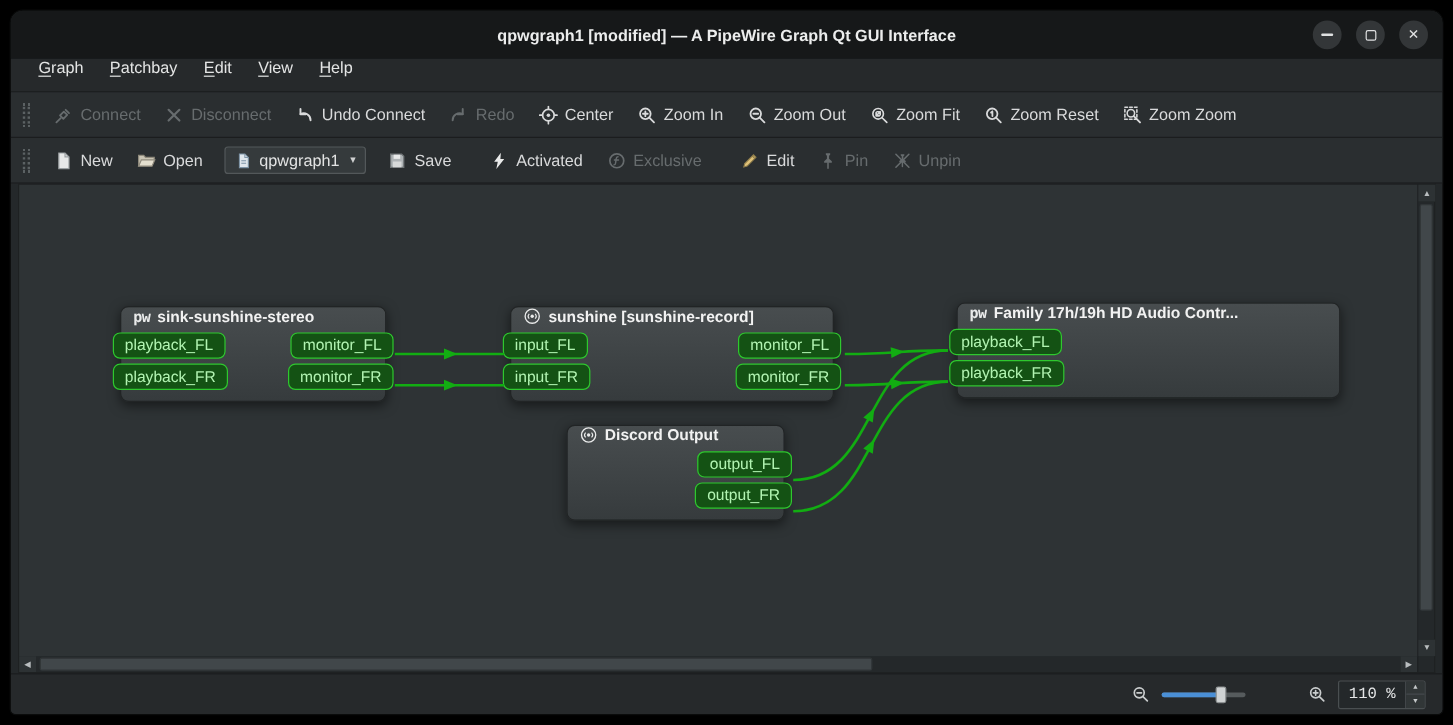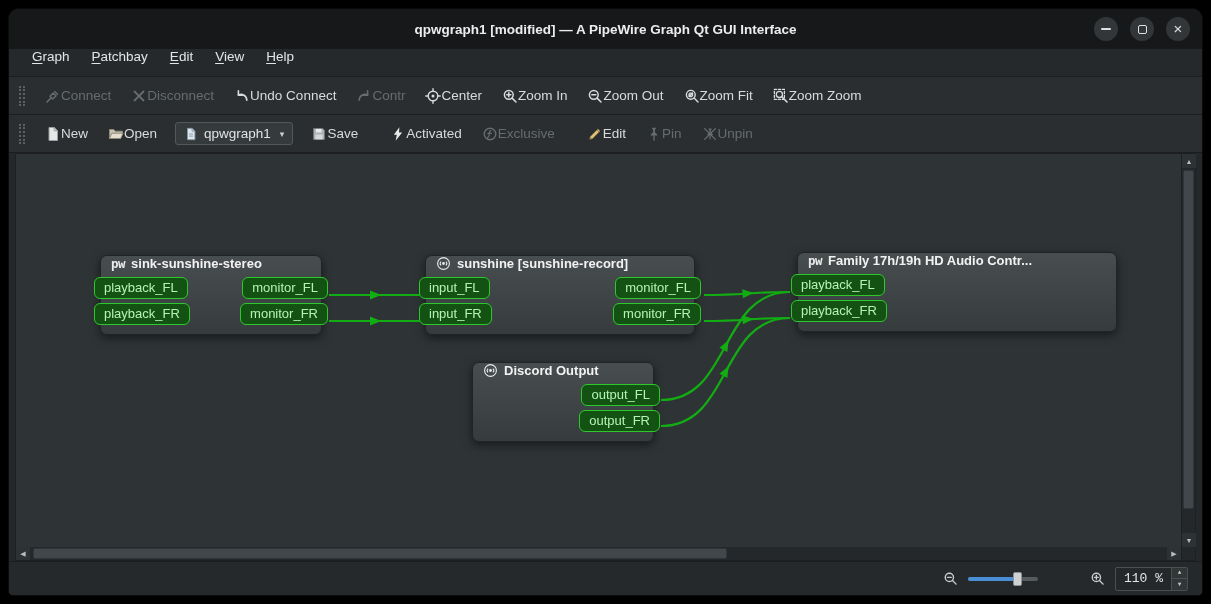--- a/index.html
+++ b/index.html
@@ -18,21 +18,21 @@
   .g-close{font-size:15px;line-height:1;transform:translateY(-1px);}
 
   
   .menubar{flex:0 0 28px;background:#26292b;display:flex;align-items:flex-start;padding-left:12px;border-bottom:1px solid #1b1d1e;}
   .menu-item{display:flex;align-items:center;padding:0 11px;color:#e4e5e5;font-size:13.5px;cursor:default;}
   .menu-item .accel{text-decoration:underline;text-underline-offset:2px;}
 
   
   .toolbar{flex:0 0 38px;background:#2a2e30;display:flex;align-items:center;gap:2px;padding:0 8px;border-bottom:1px solid #1b1d1e;}
   .tb-handle{width:6px;height:20px;border-left:2px dotted #5b6163;border-right:2px dotted #5b6163;margin:0 9px 0 2px;}
-  .tb-btn{display:flex;align-items:center;padding:5px 9px;color:#d9dadb;font-size:13.5px;border-radius:3px;white-space:nowrap;}
+  .tb-btn{display:flex;align-items:center;gap:6px;padding:5px 9px;color:#d9dadb;font-size:13.5px;border-radius:3px;white-space:nowrap;}
   .tb-btn.disabled{color:#676c6e;}
   .tb-btn svg{display:block;flex:0 0 auto;}
   .combo{display:flex;align-items:center;gap:6px;background:#353a3c;border:1px solid #53585a;border-radius:3px;
     padding:3px 8px;margin:0 7px;color:#e2e3e3;font-size:13.5px;}
   .combo .arrow{font-size:9px;color:#cfd0d1;margin-left:3px;}
 
   
   .canvas-area{flex:1;display:flex;flex-direction:column;margin:0 6px;min-height:0;}
   .canvas-row{flex:1;display:flex;min-height:0;border:1px solid #1e2122;border-bottom:none;}
   .canvas{flex:1;position:relative;background:#2e3335;overflow:hidden;}
@@ -134,21 +134,21 @@
           <path d="M12.8 12.2A5.8 5.8 0 0 0 4.4 7"></path>
           <path d="M4.4 2.8v4.4h4.4"></path>
         </svg>
       <span>Undo Connect</span>
     </div>
     <div class="tb-btn disabled">
       <svg width="16" height="16" viewBox="0 0 16 16" fill="none" stroke="currentColor" stroke-width="1.6" stroke-linecap="round" stroke-linejoin="round">
           <path d="M3.2 12.2A5.8 5.8 0 0 1 11.6 7"></path>
           <path d="M11.6 2.8v4.4H7.2"></path>
         </svg>
-      <span>Contr</span>
+      <span>Redo</span>
     </div>
     <div class="tb-btn">
       <svg width="16" height="16" viewBox="0 0 16 16" fill="none" stroke="currentColor" stroke-width="1.4" stroke-linecap="round">
           <circle cx="8" cy="8" r="4.8"></circle>
           <circle cx="8" cy="8" r="1.5" fill="currentColor" stroke="none"></circle>
           <path d="M8 .8v2M8 13.2v2M.8 8h2M13.2 8h2"></path>
         </svg>
       <span>Center</span>
     </div>
     <div class="tb-btn">
@@ -167,20 +167,28 @@
         </svg>
       <span>Zoom Out</span>
     </div>
     <div class="tb-btn">
       <svg width="16" height="16" viewBox="0 0 16 16" fill="none" stroke="currentColor" stroke-width="1.4" stroke-linecap="round" stroke-linejoin="round">
           <circle cx="6.8" cy="6.8" r="4.4"></circle>
           <path d="M10.1 10.1L14 14"></path>
           <path d="M5.1 8.5l3.4-3.4M5.1 5.9v2.6h2.6M8.5 7.7V5.1H5.9"></path>
         </svg>
       <span>Zoom Fit</span>
+    </div>
+    <div class="tb-btn">
+      <svg width="16" height="16" viewBox="0 0 16 16" fill="none" stroke="currentColor" stroke-width="1.5" stroke-linecap="round">
+          <circle cx="6.8" cy="6.8" r="4.4"></circle>
+          <path d="M10.1 10.1L14 14"></path>
+          <path d="M7 4.9v3.8M5.9 5.8l1.1-.9"></path>
+        </svg>
+      <span>Zoom Reset</span>
     </div>
     <div class="tb-btn">
       <svg width="16" height="16" viewBox="0 0 16 16" fill="none" stroke="currentColor" stroke-width="1.3" stroke-linecap="round">
           <rect x="1.4" y="1.4" width="10" height="10" stroke-dasharray="2.2 1.8"></rect>
           <circle cx="6.4" cy="6.4" r="3.1"></circle>
           <path d="M8.8 8.8L14 14" stroke-width="1.6"></path>
         </svg>
       <span>Zoom Zoom</span>
     </div>
   </div>
@@ -310,21 +318,21 @@
           </div>
           <div class="ports">
             <div class="ports-col left">
               <span class="port">playback_FL</span>
               <span class="port">playback_FR</span>
             </div>
             <div class="ports-col right"></div>
           </div>
         </div>
 
-        <div class="node" style="left:456px;top:208px;width:182px">
+        <div class="node" style="left:456px;top:200px;width:182px">
           <div class="node-header">
             <svg width="15" height="15" viewBox="0 0 16 16" fill="none">
                 <circle cx="8" cy="8" r="6.3" stroke="#e9eaea" stroke-width="1.2"></circle>
                 <circle cx="8" cy="8" r="1.5" fill="#e9eaea"></circle>
                 <path d="M5.4 5.9a3 3 0 0 0 0 4.2M10.6 5.9a3 3 0 0 1 0 4.2" stroke="#e9eaea" stroke-width="1.1"></path>
               </svg>
             <span class="node-title">Discord Output</span>
           </div>
           <div class="ports">
             <div class="ports-col left"></div>

